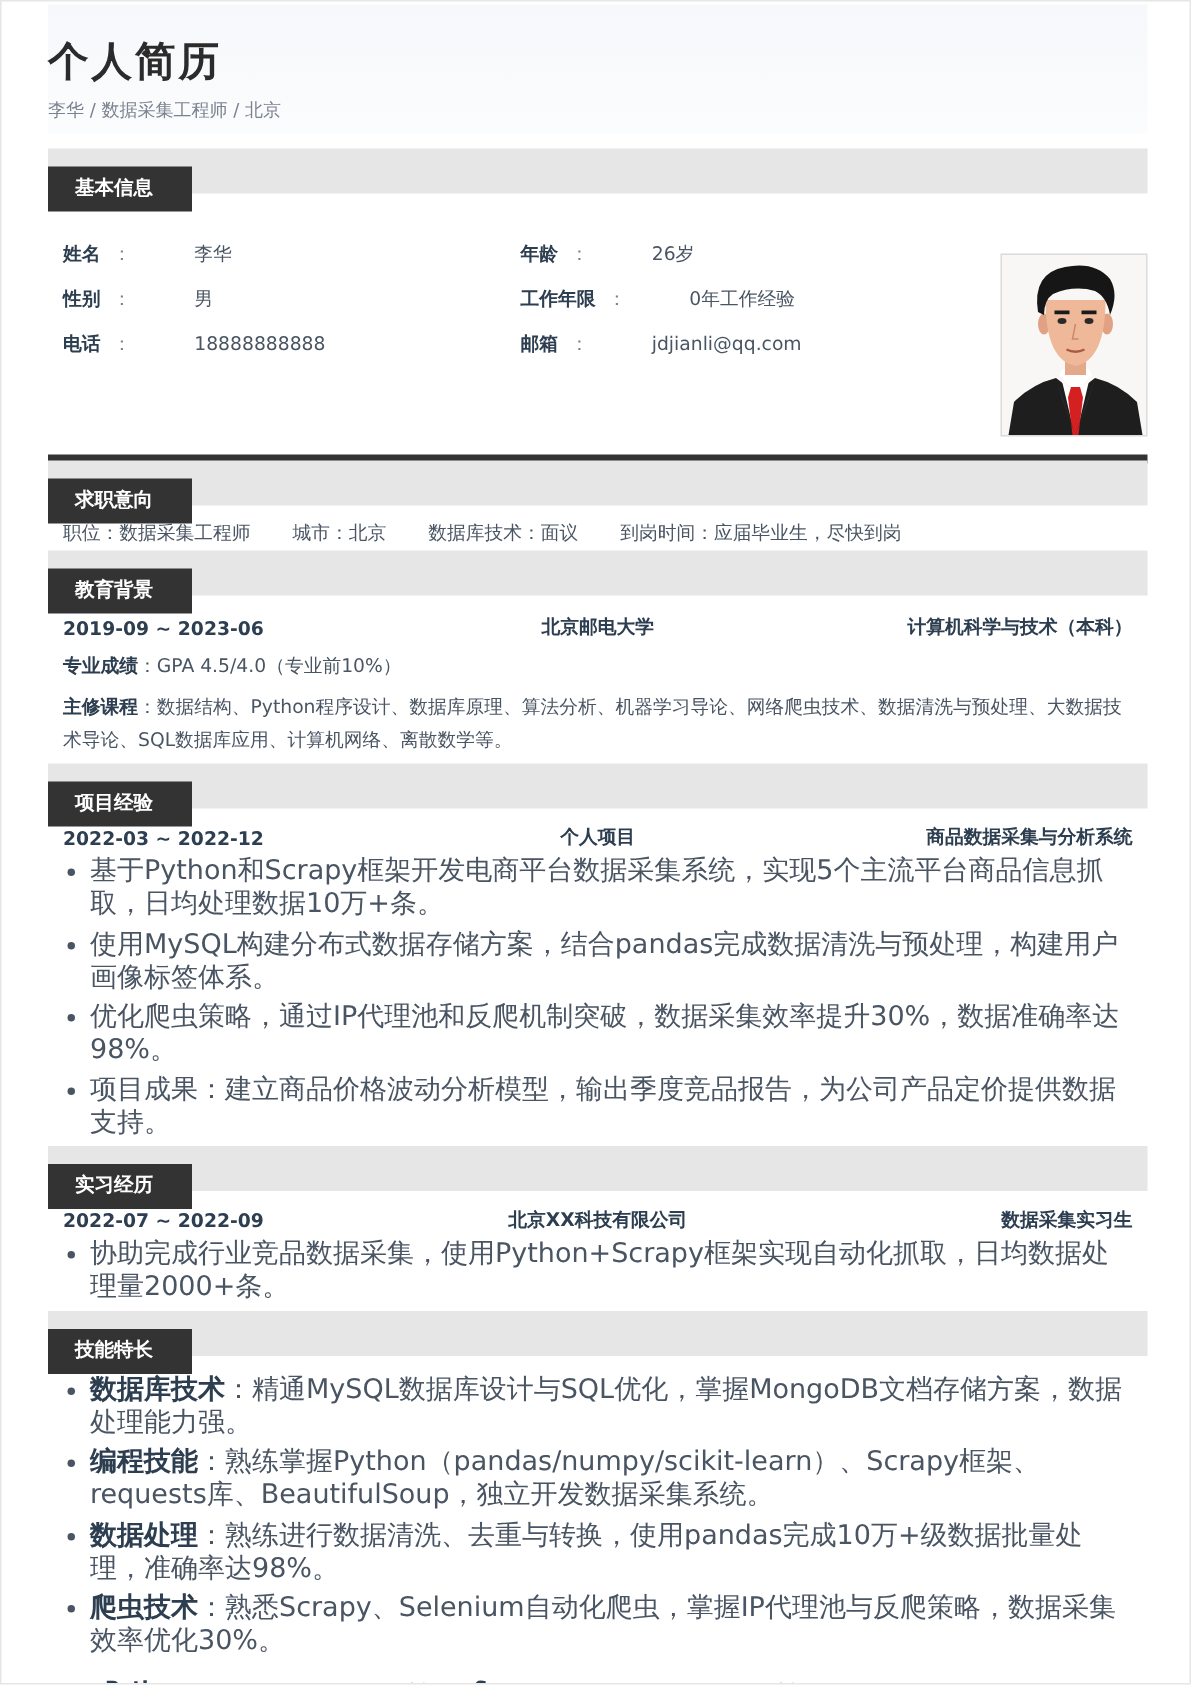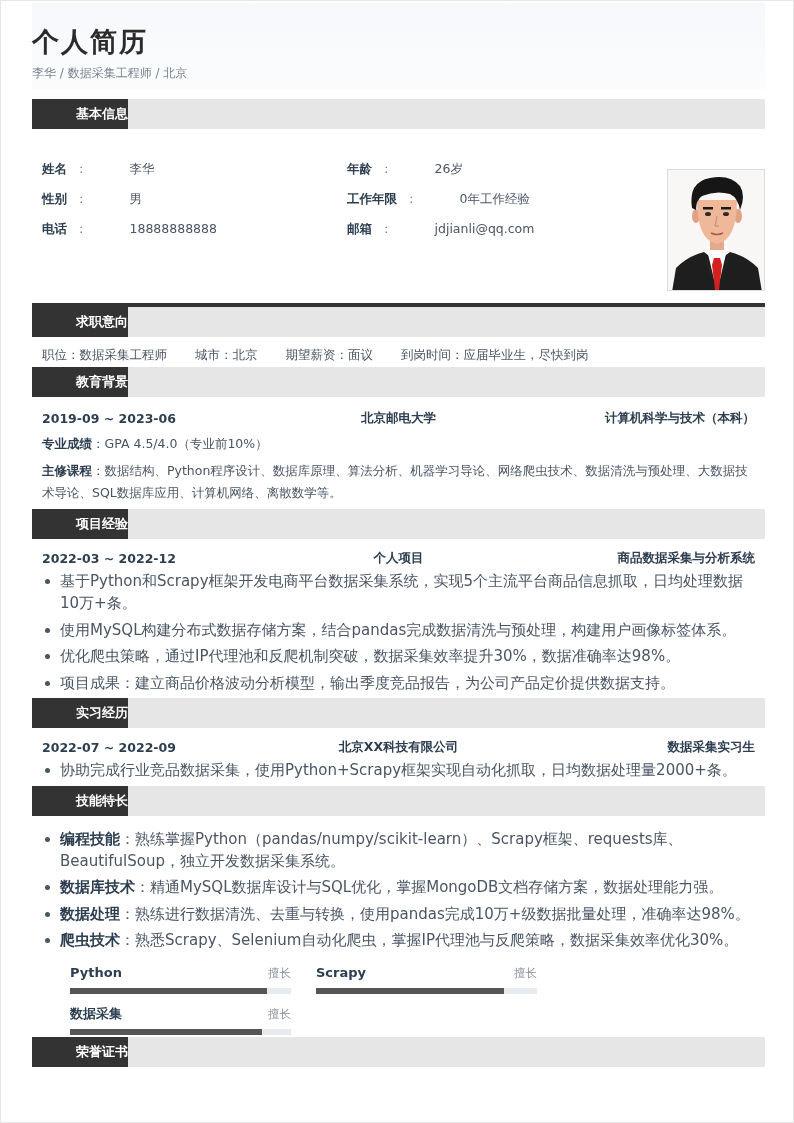--- a/index.html
+++ b/index.html
@@ -20,24 +20,24 @@
   }
   .header .title { font-size: 27px; font-weight: bold; color: #2b2b2b; letter-spacing: 2px; line-height: 34px; }
   .header .subtitle { font-size: 12px; color: #7a8290; margin-top: 6px; line-height: 16px; }
 
   .section-head {
     height: 30px;
     background: #e6e6e6;
     position: relative;
   }
   .section-head .tab {
-    position: absolute; left: 0; top: 0; height: 30px; width: 96px;
+    position: absolute; left: 0; top: 12px; height: 30px; width: 96px;
     background: #333333; color: #ffffff;
     font-size: 13px; font-weight: bold;
-    line-height: 30px; padding-left: 18px; text-align: right;
+    line-height: 30px; padding-left: 18px;
   }
 
   .basic { position: relative; height: 164px; }
   .basic .row { position: absolute; height: 20px; font-size: 12.5px; line-height: 20px; white-space: nowrap; }
   .basic .lbl { color: #2c3e50; font-weight: bold; }
   .basic .colon { color: #7a8290; margin: 0 10px 0 8px; }
   .basic .val { color: #4a5563; margin-left: 32px; }
   .photo {
     position: absolute; left: 635px; top: 40px; width: 98px; height: 122px;
     border: 1px solid #dcdcdc; background: #f7f7f7; overflow: hidden;
@@ -54,21 +54,21 @@
   }
   .entry-head .mid { position: absolute; left: 0; right: 0; text-align: center; pointer-events: none; }
   .entry-head-wrap { position: relative; }
 
   .para { font-size: 12.5px; color: #4a5563; line-height: 22px; padding: 0 10px; }
   .para b { color: #2c3e50; }
 
   ul.bullets { list-style: none; padding: 0 10px; }
   ul.bullets li {
     position: relative; padding-left: 18px;
-    font-size: 15px; color: #4a5563; line-height: 22px; margin-bottom: 4.5px;
+    font-size: 18px; color: #4a5563; line-height: 22px; margin-bottom: 4.5px;
   }
   ul.bullets li::before {
     content: ""; position: absolute; left: 3px; top: 9px; width: 5px; height: 5px; border-radius: 50%;
     background: #4a5563;
   }
   ul.bullets li b { color: #2c3e50; }
 
   .skills-grid { position: relative; height: 80px; }
   .skill { position: absolute; width: 221px; height: 30px; margin-left: 28px; }
   .skill .name { position: absolute; left: 0; top: 0; font-size: 13px; font-weight: bold; color: #2c3e50; line-height: 18px; }
@@ -147,21 +147,21 @@
 
     <div class="divider"></div>
   </div>
 
   <div style="height:14px"></div>
 
   <div class="section-head">
     <div class="tab">求职意向</div>
   </div>
   <div class="intent-line">
-    <span>职位：数据采集工程师</span><span>城市：北京</span><span>期望薪资：面议</span><span>到岗时间：应届毕业生，尽快到岗</span>
+    <span>职位：数据采集工程师</span><span>城市：北京</span><span>数据库技术：面议</span><span>到岗时间：应届毕业生，尽快到岗</span>
   </div>
 
   <div class="section-head">
     <div class="tab">教育背景</div>
   </div>
   <div style="height:9px"></div>
   <div class="entry-head-wrap">
     <div class="entry-head">
       <span>2019-09 ~ 2023-06</span>
       <span class="mid">北京邮电大学</span>
@@ -209,22 +209,22 @@
   </div>
   <ul class="bullets">
     <li>协助完成行业竞品数据采集，使用Python+Scrapy框架实现自动化抓取，日均数据处理量2000+条。</li>
   </ul>
 
   <div class="section-head">
     <div class="tab">技能特长</div>
   </div>
   <div style="height:12px"></div>
   <ul class="bullets">
+    <li><b>数据库技术</b><span>：精通MySQL数据库设计与SQL优化，掌握MongoDB文档存储方案，数据处理能力强。</span></li>
     <li><b>编程技能</b><span>：熟练掌握Python（pandas/numpy/scikit-learn）、Scrapy框架、requests库、BeautifulSoup，独立开发数据采集系统。</span></li>
-    <li><b>数据库技术</b><span>：精通MySQL数据库设计与SQL优化，掌握MongoDB文档存储方案，数据处理能力强。</span></li>
     <li><b>数据处理</b><span>：熟练进行数据清洗、去重与转换，使用pandas完成10万+级数据批量处理，准确率达98%。</span></li>
     <li><b>爬虫技术</b><span>：熟悉Scrapy、Selenium自动化爬虫，掌握IP代理池与反爬策略，数据采集效率优化30%。</span></li>
   </ul>
   <div style="height:8px"></div>
 
   <div class="skills-grid">
     <div class="skill" style="left:10px; top:0;">
       <span class="name">Python</span>
       <span class="level">擅长</span>
       <div class="bar">

